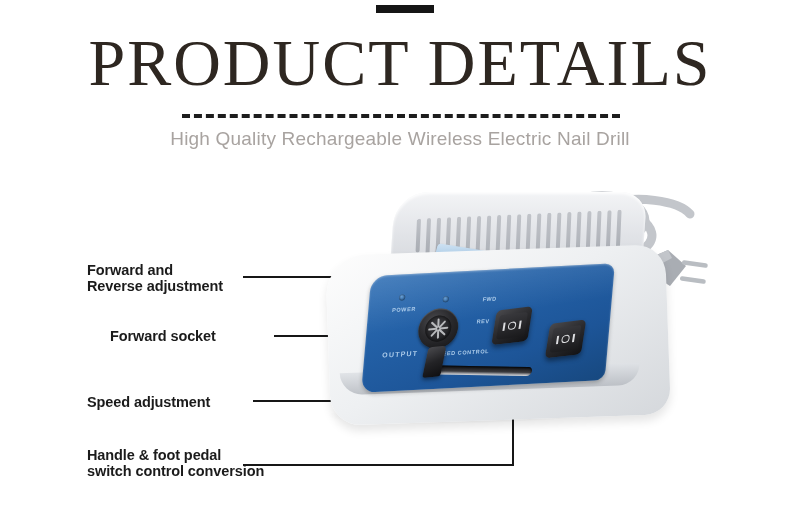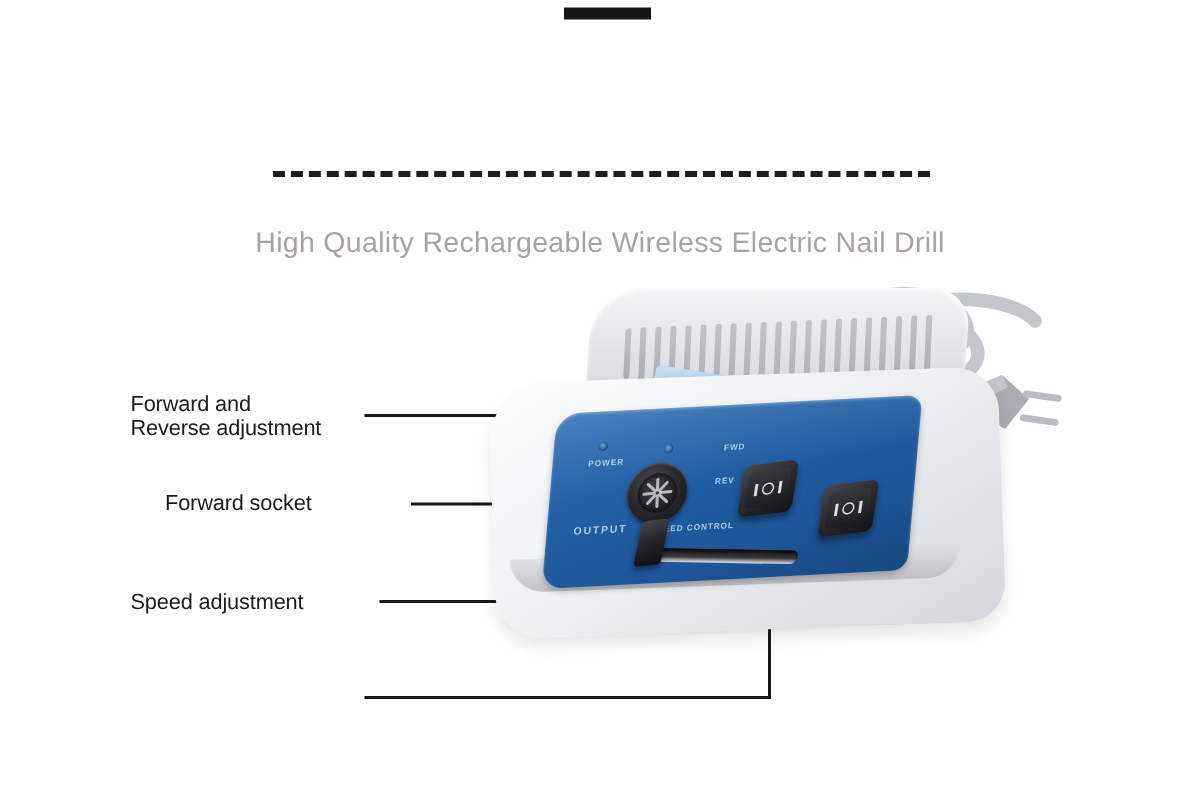--- a/index.html
+++ b/index.html
@@ -53,29 +53,28 @@
     position: absolute;
     left: 0;
     top: 126px;
     width: 800px;
     text-align: center;
     font-size: 19px;
     line-height: 26px;
     letter-spacing: 0.2px;
     color: #a8a3a0;
     white-space: nowrap;
-    margin-top: 24px;
   }
 
   
   .callout-label {
     position: absolute;
     font-size: 14.5px;
     line-height: 16px;
-    font-weight: 400;
+    font-weight: 700;
     color: #1b1b1b;
     white-space: pre-line;
     letter-spacing: -0.1px;
   }
   #label-forward   { left: 87px;  top: 262px; }
   #label-socket    { left: 110px; top: 328px; }
   #label-speed     { left: 87px;  top: 394px; }
   #label-pedal     { left: 87px;  top: 447px; }
 
   
@@ -361,29 +360,32 @@
     transform: rotate(-2deg);
   }
 </style>
 </head>
 <body>
 
 <div id="page">
 
   <div id="top-rule"></div>
 
+  <div id="page-title">PRODUCT DETAILS</div>
 
   <div id="dashed-rule"></div>
 
   <div id="subtitle">High Quality Rechargeable Wireless Electric Nail Drill</div>
 
   <div class="callout-label" id="label-forward">Forward and
 Reverse adjustment</div>
   <div class="callout-label" id="label-socket">Forward socket</div>
   <div class="callout-label" id="label-speed">Speed adjustment</div>
+  <div class="callout-label" id="label-pedal">Handle &amp; foot pedal
+switch control conversion</div>
 
   <div class="leader leader-h" id="leader1-h"></div>
   <div class="leader leader-v" id="leader1-v"></div>
 
   <div class="leader leader-h" id="leader2-h"></div>
 
   <div class="leader leader-h" id="leader3-h"></div>
   <div class="leader leader-v" id="leader3-v"></div>
 
   <div class="leader leader-h" id="leader4-h"></div>

